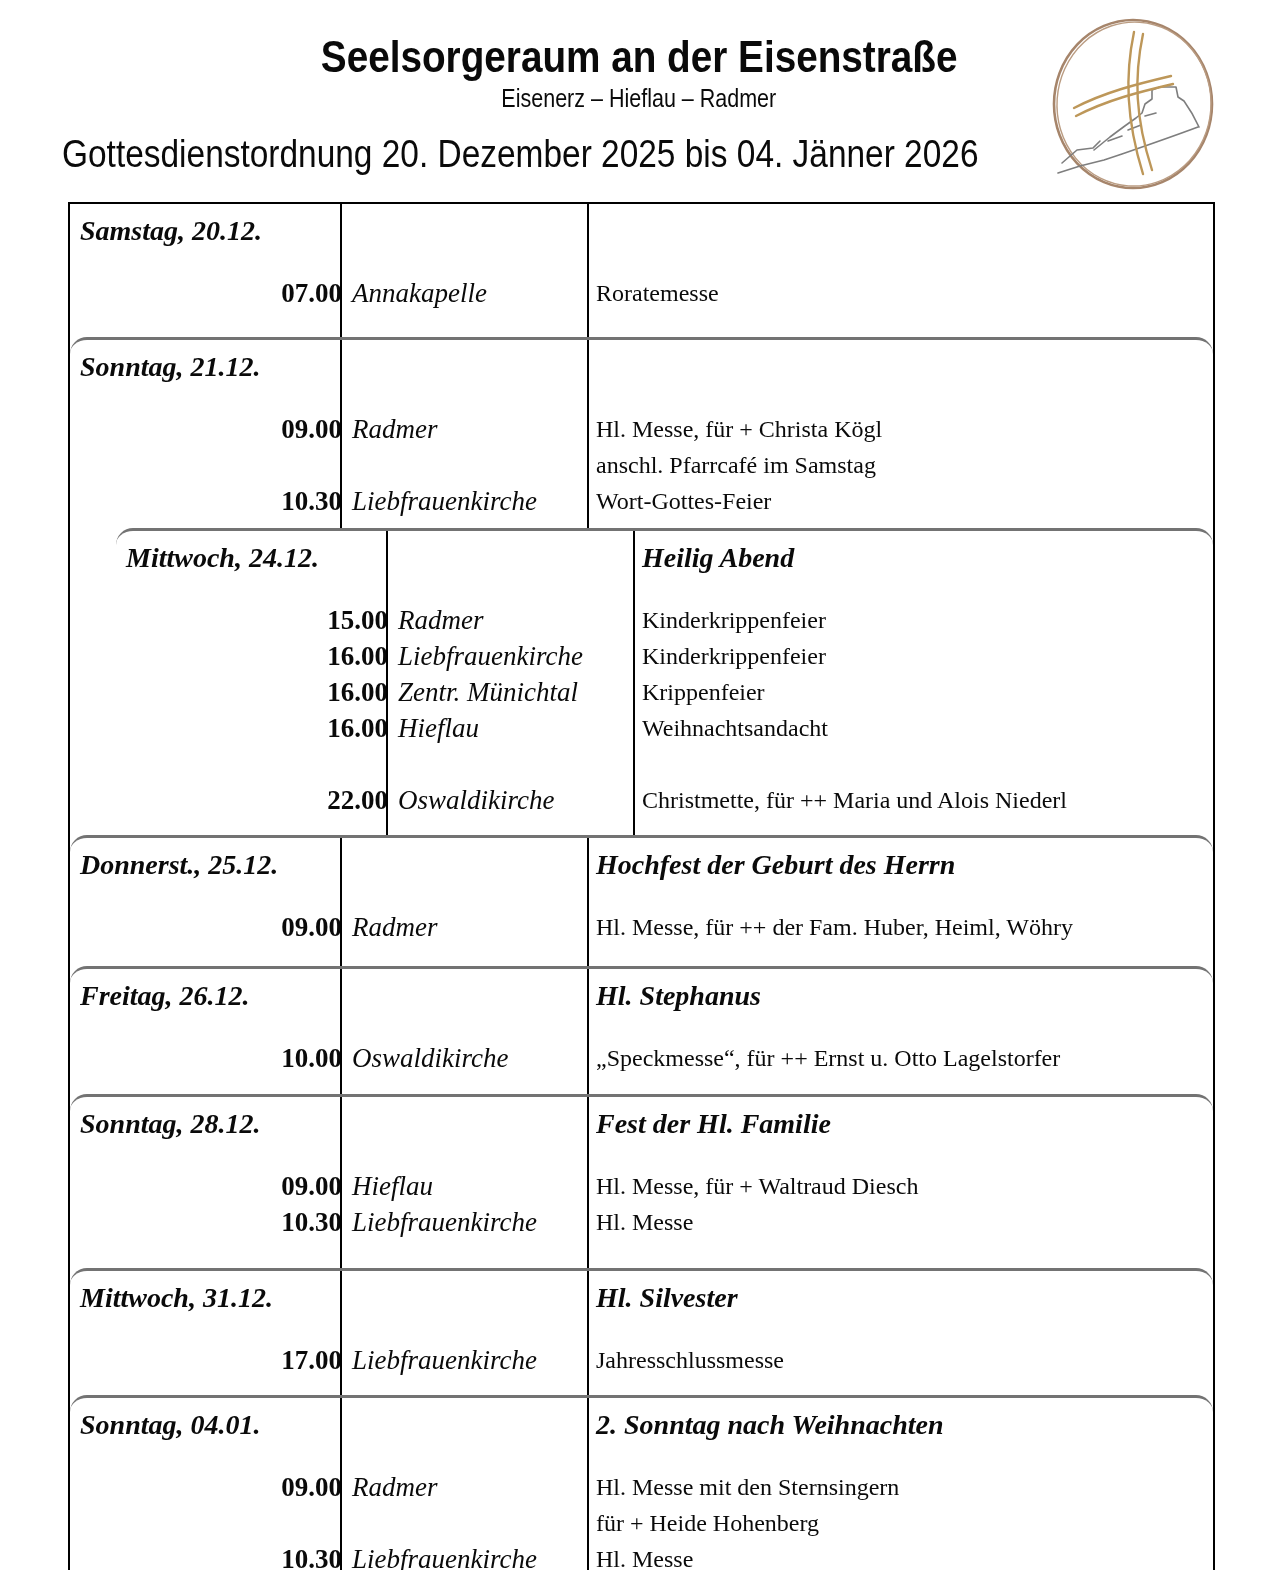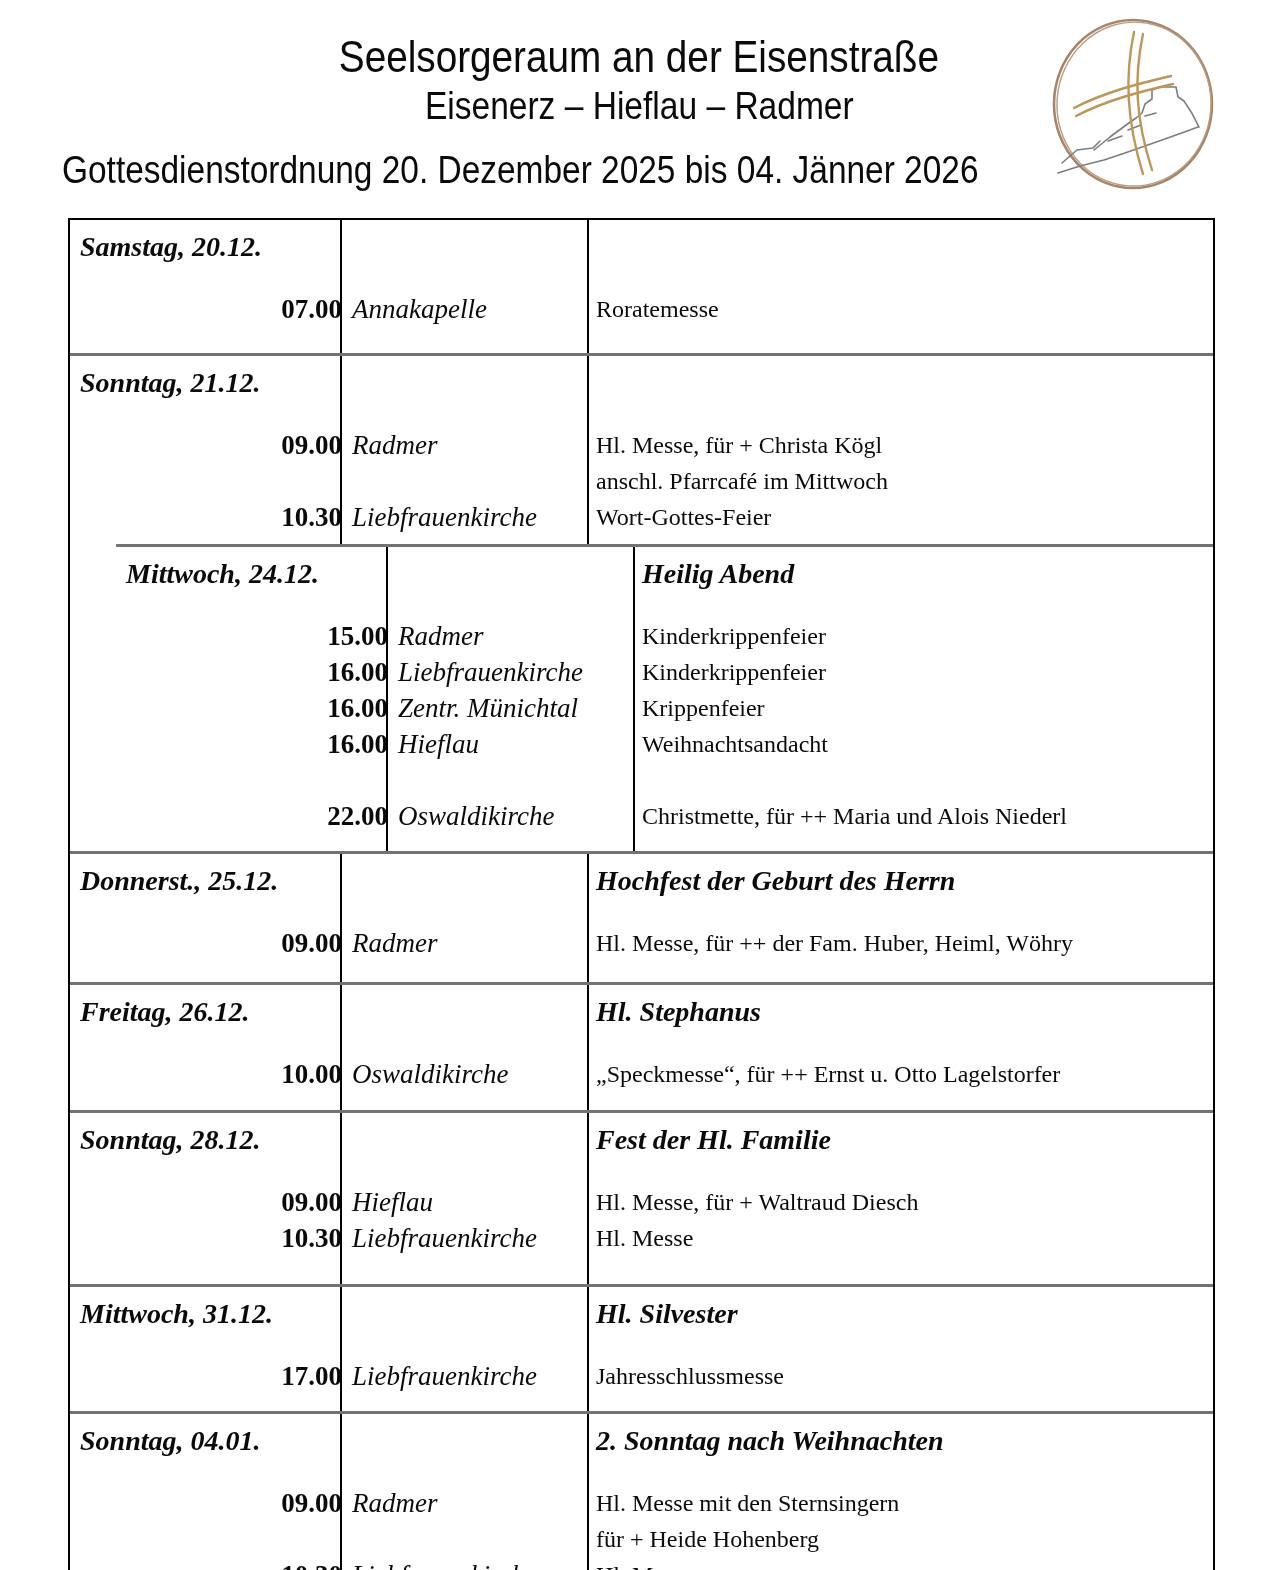--- a/index.html
+++ b/index.html
@@ -12,44 +12,45 @@
     position: relative;
   }
 
   
   .header { position: relative; padding-top: 32px; }
   .h-title {
     text-align: center;
     font-family: "Liberation Sans", sans-serif;
     font-size: 45px; line-height: 1.12;
     white-space: nowrap;
+    font-weight: bold;
   }
   .h-sub {
     text-align: center;
     font-family: "Liberation Sans", sans-serif;
-    font-size: 39px; line-height: 1.12;
+    font-size: 25px; line-height: 1.12;
     margin-top: 2px; white-space: nowrap;
   }
   .h-period {
     font-family: "Liberation Sans", sans-serif;
     font-size: 38px; line-height: 1.1;
     margin: 22px 0 0 62px; white-space: nowrap;
   }
   .cond  { display: inline-block; transform: scaleX(0.86); transform-origin: center; }
   .condL { display: inline-block; transform: scaleX(0.88); transform-origin: left center; }
 
   .logo { position: absolute; top: 16px; right: 60px; width: 170px; height: 176px; }
   .logo svg { width: 100%; height: 100%; }
 
   
   .gtable {
     margin: 26px 63px 0 68px;
     border: 2px solid #000;
   }
-  .trow { position: relative; padding-top: 9px; }
+  .trow { position: relative; padding-top: 9px; border-radius: 17px; }
   .trow + .trow { border-top: 3px solid #737373; }
   .trow::before, .trow::after {
     content: ""; position: absolute; top: 0; bottom: 0; width: 2px; background: #000;
   }
   .trow::before { left: 270px; }
   .trow::after  { left: 517px; }
 
   .trow:nth-of-type(1) { min-height: 124px; }
   .trow:nth-of-type(2) { min-height: 179px; }
   .trow:nth-of-type(3) { min-height: 295px; margin-left: 46px; }
@@ -130,21 +131,21 @@
       <div class="c2"></div>
     </div>
     <div class="tline first">
       <div class="c1 time">09.00</div>
       <div class="c2 place">Radmer</div>
       <div class="c3 desc">Hl. Messe, für + Christa Kögl</div>
     </div>
     <div class="tline">
       <div class="c1 time"></div>
       <div class="c2 place"></div>
-      <div class="c3 desc">anschl. Pfarrcafé im Mittwoch</div>
+      <div class="c3 desc">anschl. Pfarrcafé im Samstag</div>
     </div>
     <div class="tline">
       <div class="c1 time">10.30</div>
       <div class="c2 place">Liebfrauenkirche</div>
       <div class="c3 desc">Wort-Gottes-Feier</div>
     </div>
   </section>
 
   <section class="trow">
     <div class="tline head">

